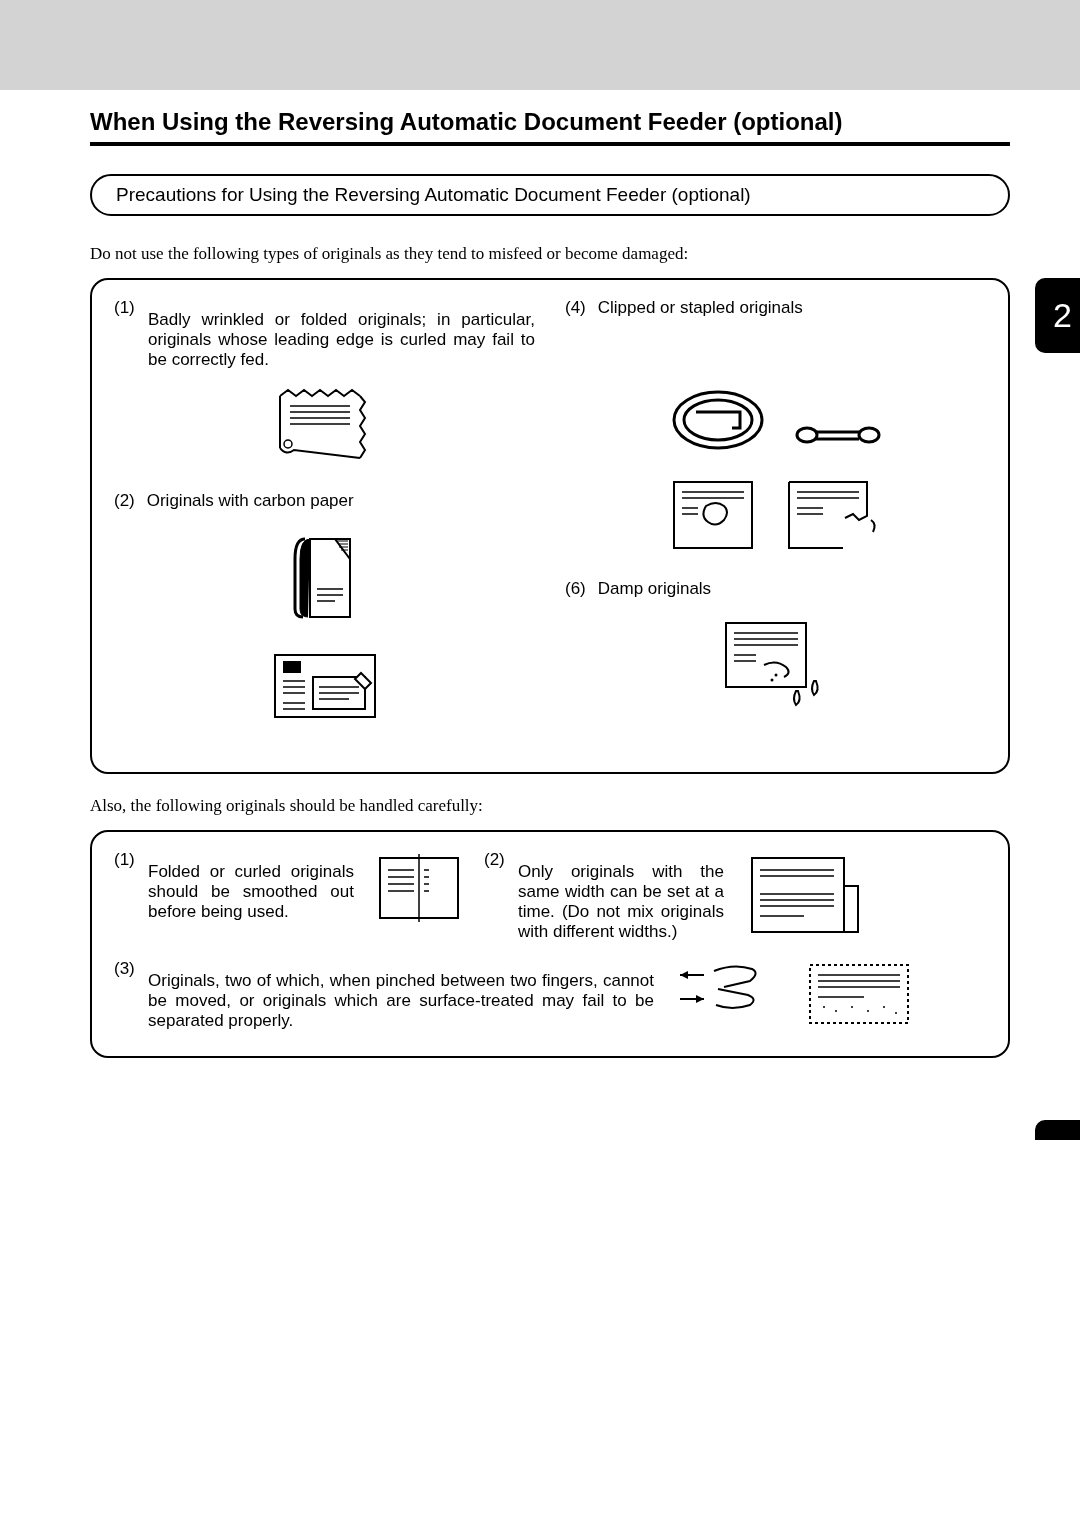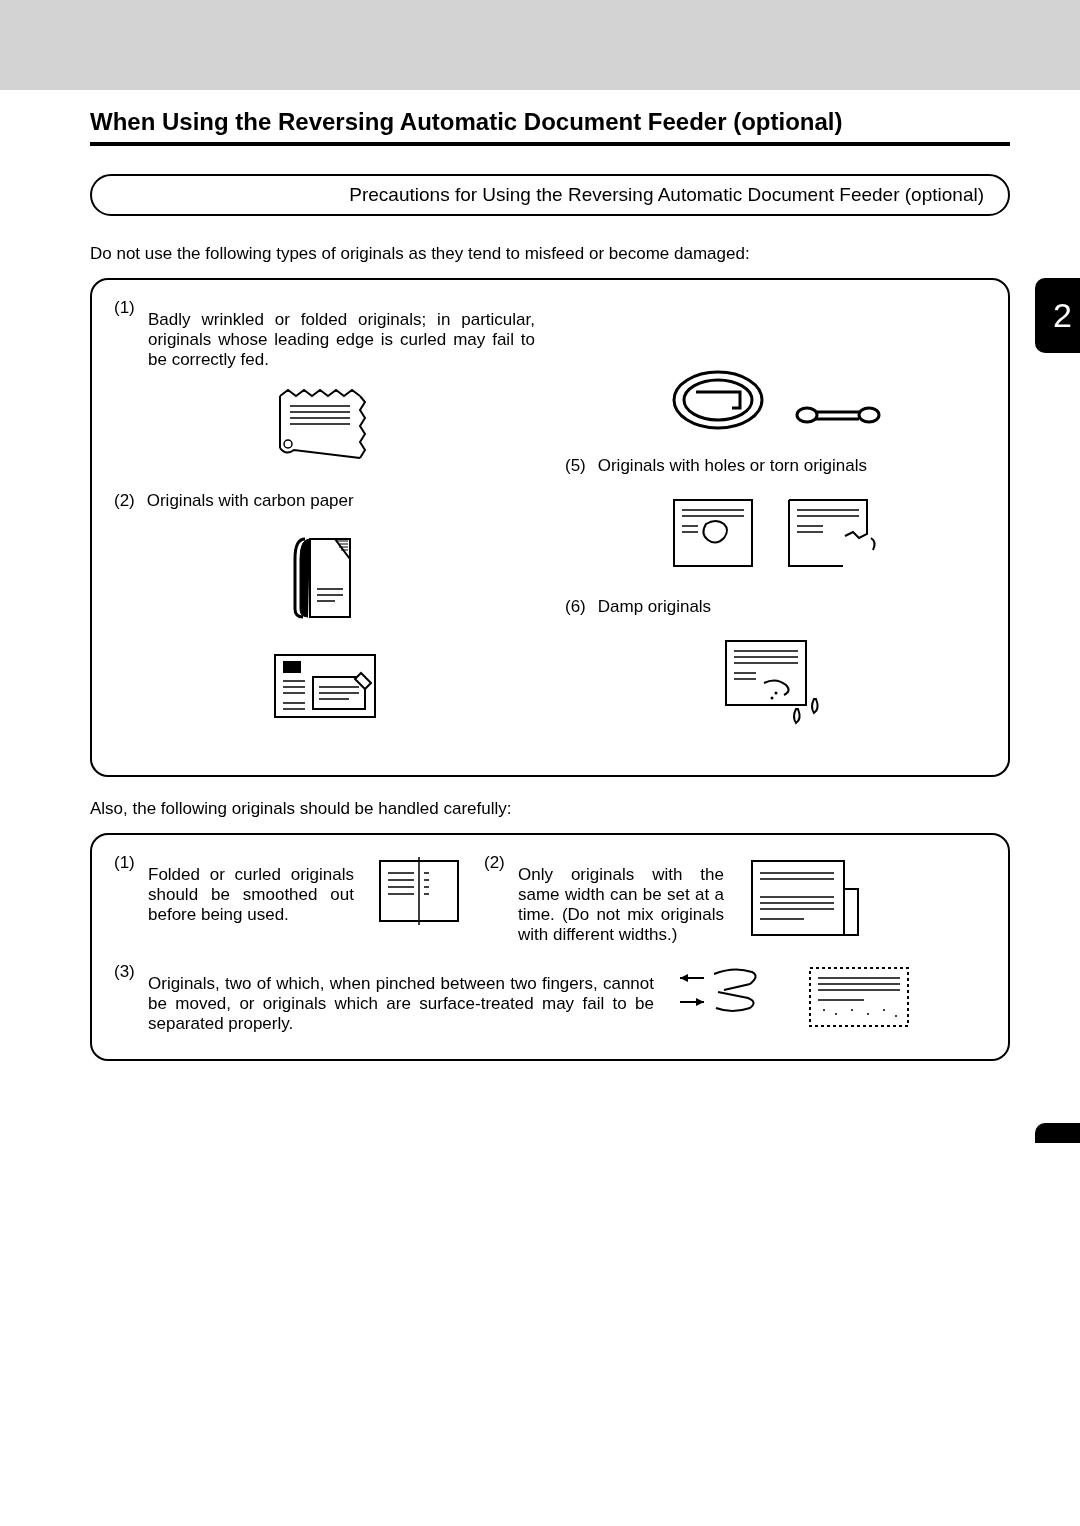--- a/index.html
+++ b/index.html
@@ -50,26 +50,27 @@
   }
   .thickrule {
     border: 0;
     border-top: 4px solid #000;
     margin: 0 0 28px 0;
   }
   .pill {
     border: 2px solid #000;
     border-radius: 30px;
     padding: 8px 24px;
-    text-align: right;
+    text-align: left;
     font-size: 19px;
     margin: 0 0 28px 0;
   }
   .intro {
     margin: 0 0 14px 0;
+    font-family: Liberation Serif, serif;
   }
   .box {
     border: 2px solid #000;
     border-radius: 18px;
     padding: 18px 22px 22px 22px;
     margin-bottom: 22px;
   }
   .row { display: flex; gap: 30px; }
   .col { flex: 1; }
   .item { margin-bottom: 18px; }
@@ -159,38 +160,38 @@
             <line x1="54" y1="46" x2="94" y2="46" stroke="#000" stroke-width="1.5"></line>
             <line x1="54" y1="52" x2="84" y2="52" stroke="#000" stroke-width="1.5"></line>
             <polygon points="96,26 106,36 100,42 90,32" fill="#fff" stroke="#000" stroke-width="2"></polygon>
           </svg>
         </div>
 
       </div>
 
       <div class="col">
 
+        <div class="item">
+          <span class="num">(4)</span>
+          <span class="text">Clipped or stapled originals</span>
+        </div>
         <div class="illus" style="margin-top:70px;">
           <svg width="100" height="65" style="margin-right:20px;">
             <ellipse cx="50" cy="32" rx="44" ry="28" fill="none" stroke="#000" stroke-width="3"></ellipse>
             <ellipse cx="50" cy="32" rx="34" ry="20" fill="none" stroke="#000" stroke-width="3"></ellipse>
             <path d="M28 24 L72 24 L72 40 L64 40" fill="none" stroke="#000" stroke-width="3"></path>
           </svg>
           <svg width="90" height="35">
             <ellipse cx="14" cy="17" rx="10" ry="7" fill="none" stroke="#000" stroke-width="3"></ellipse>
             <line x1="22" y1="14" x2="66" y2="14" stroke="#000" stroke-width="3"></line>
             <line x1="22" y1="21" x2="66" y2="21" stroke="#000" stroke-width="3"></line>
             <ellipse cx="76" cy="17" rx="10" ry="7" fill="none" stroke="#000" stroke-width="3"></ellipse>
           </svg>
         </div>
 
-        <div class="item">
-          <span class="num">(5)</span>
-          <span class="text">Originals with holes or torn originals</span>
-        </div>
         <div class="illus">
           <svg width="90" height="80" style="margin-right:20px;">
             <rect x="6" y="6" width="78" height="66" fill="none" stroke="#000" stroke-width="2"></rect>
             <line x1="14" y1="16" x2="76" y2="16" stroke="#000" stroke-width="1.5"></line>
             <line x1="14" y1="22" x2="76" y2="22" stroke="#000" stroke-width="1.5"></line>
             <line x1="14" y1="32" x2="30" y2="32" stroke="#000" stroke-width="1.5"></line>
             <line x1="14" y1="38" x2="30" y2="38" stroke="#000" stroke-width="1.5"></line>
             <path d="M38 30 Q48 24 56 30 Q62 36 56 44 Q48 52 40 46 Q32 40 38 30 Z" fill="#fff" stroke="#000" stroke-width="2"></path>
           </svg>
           <svg width="100" height="80">

